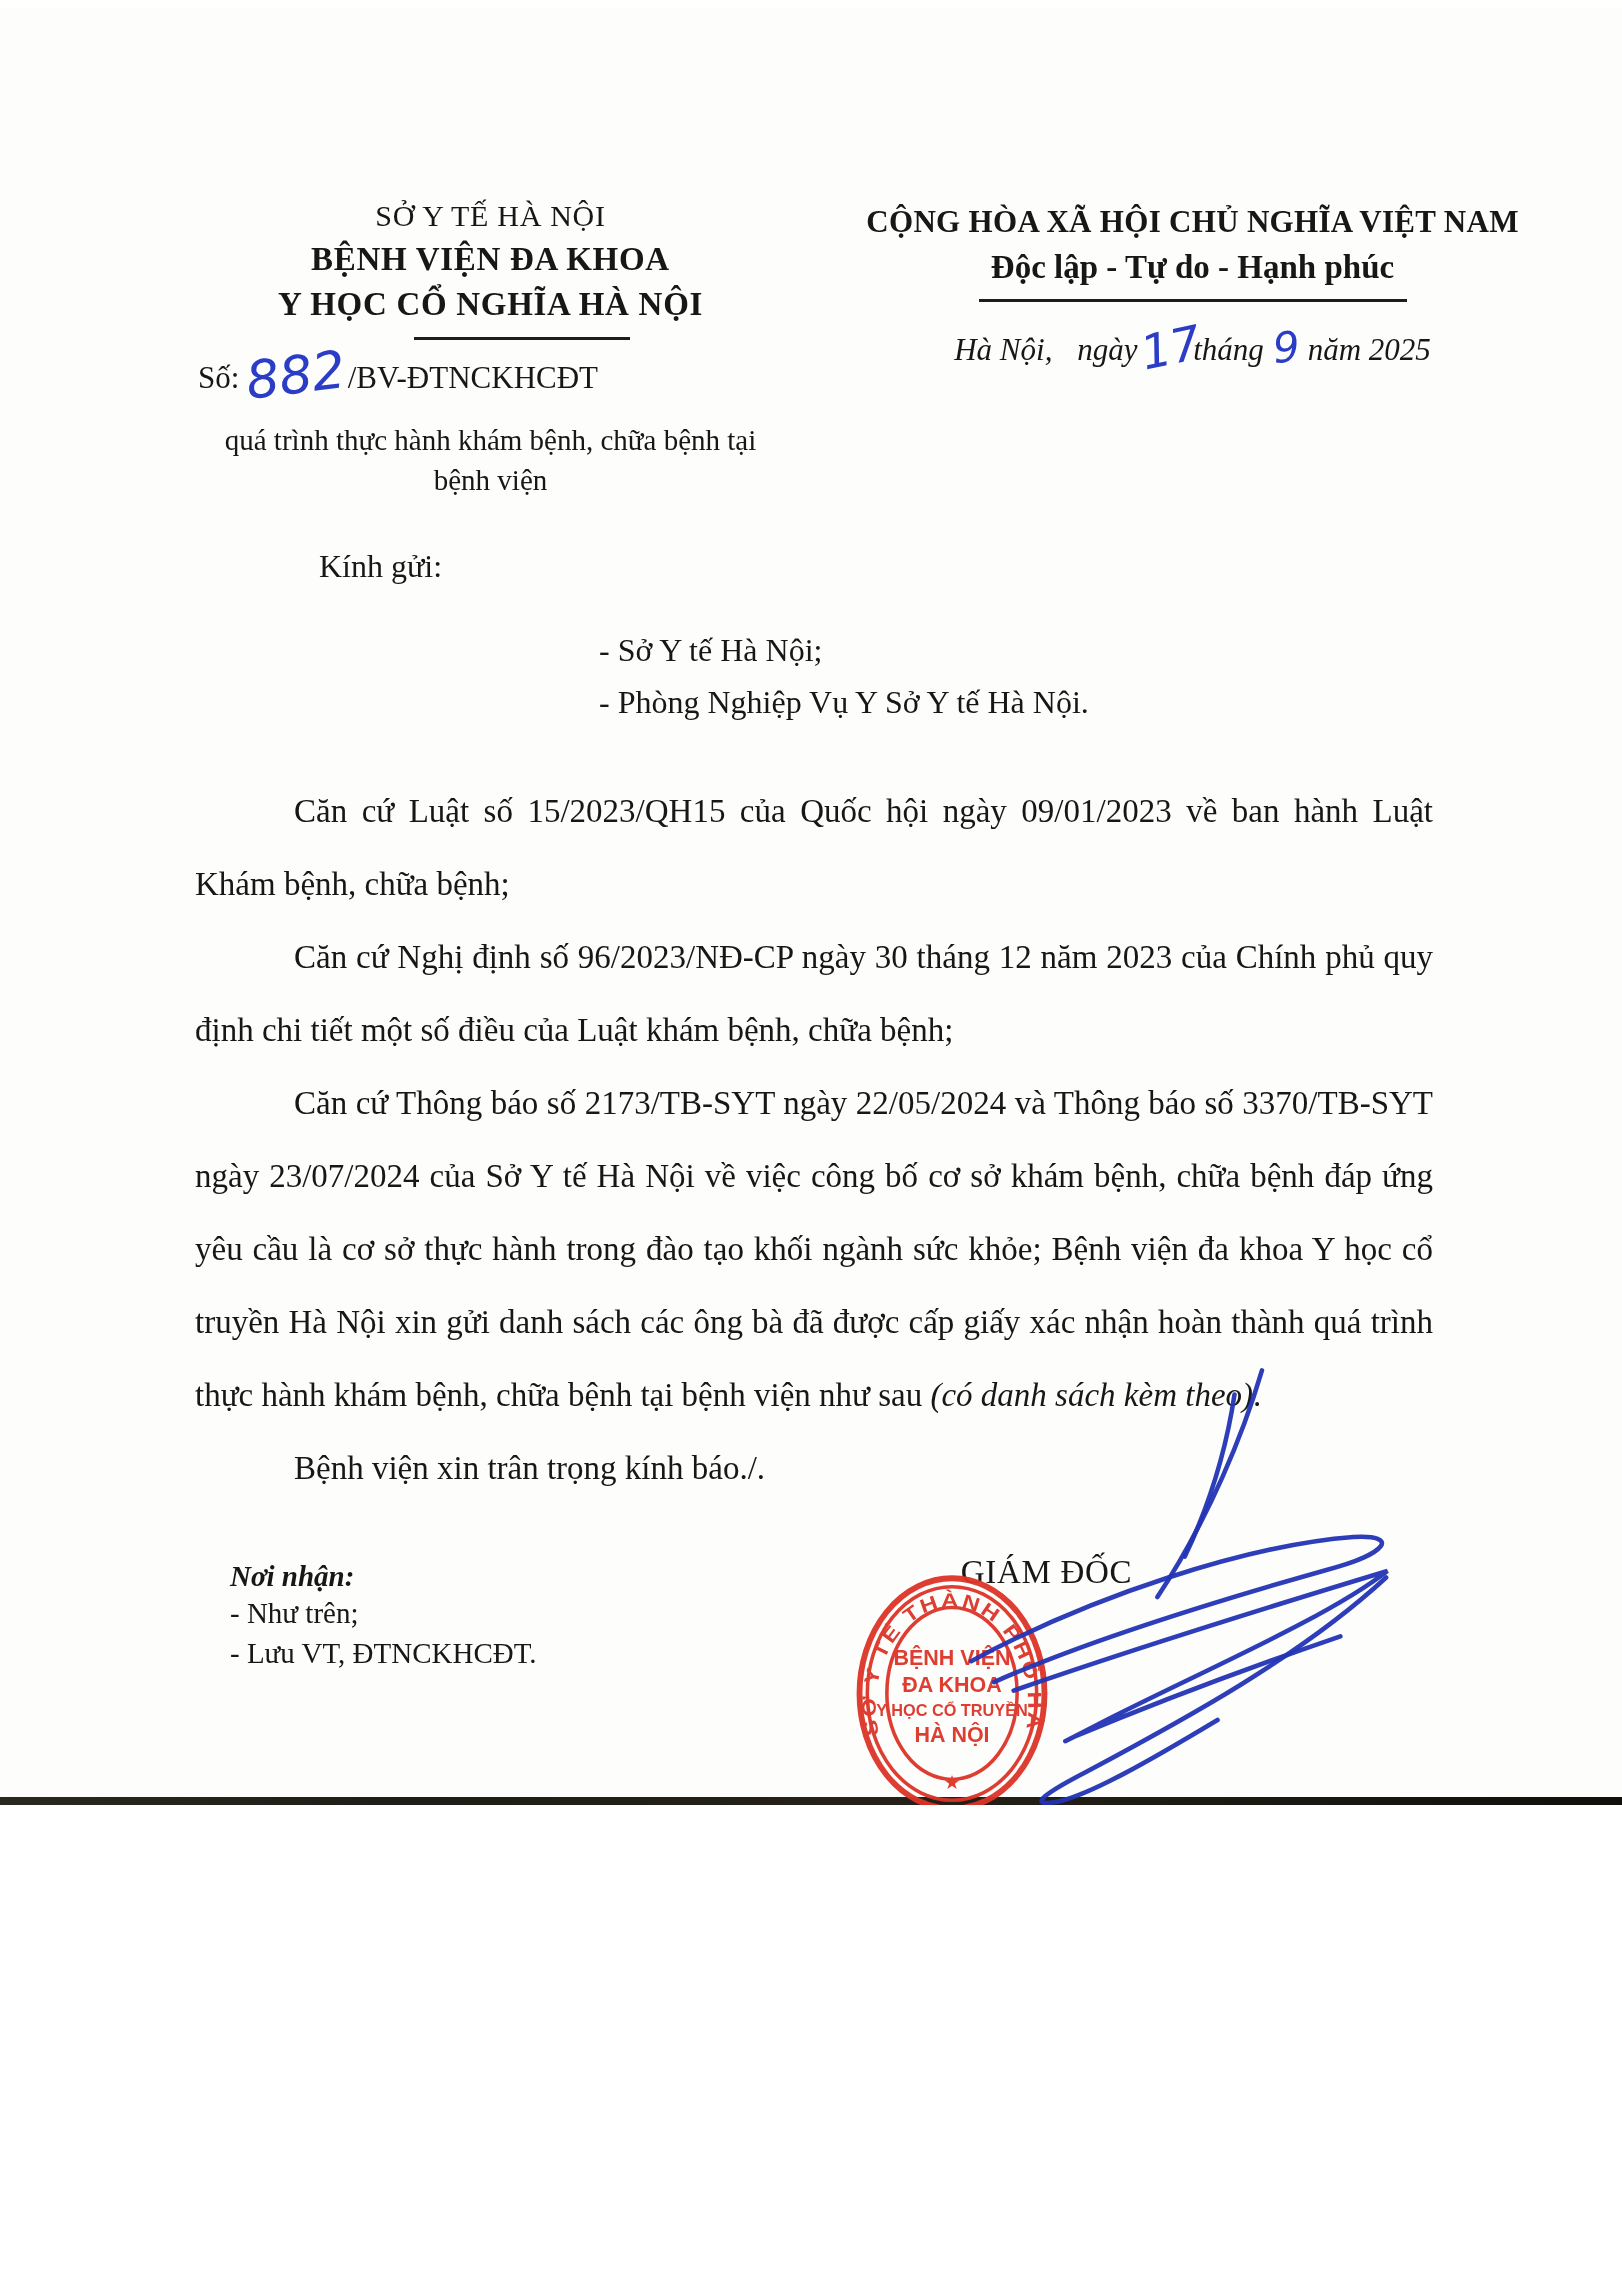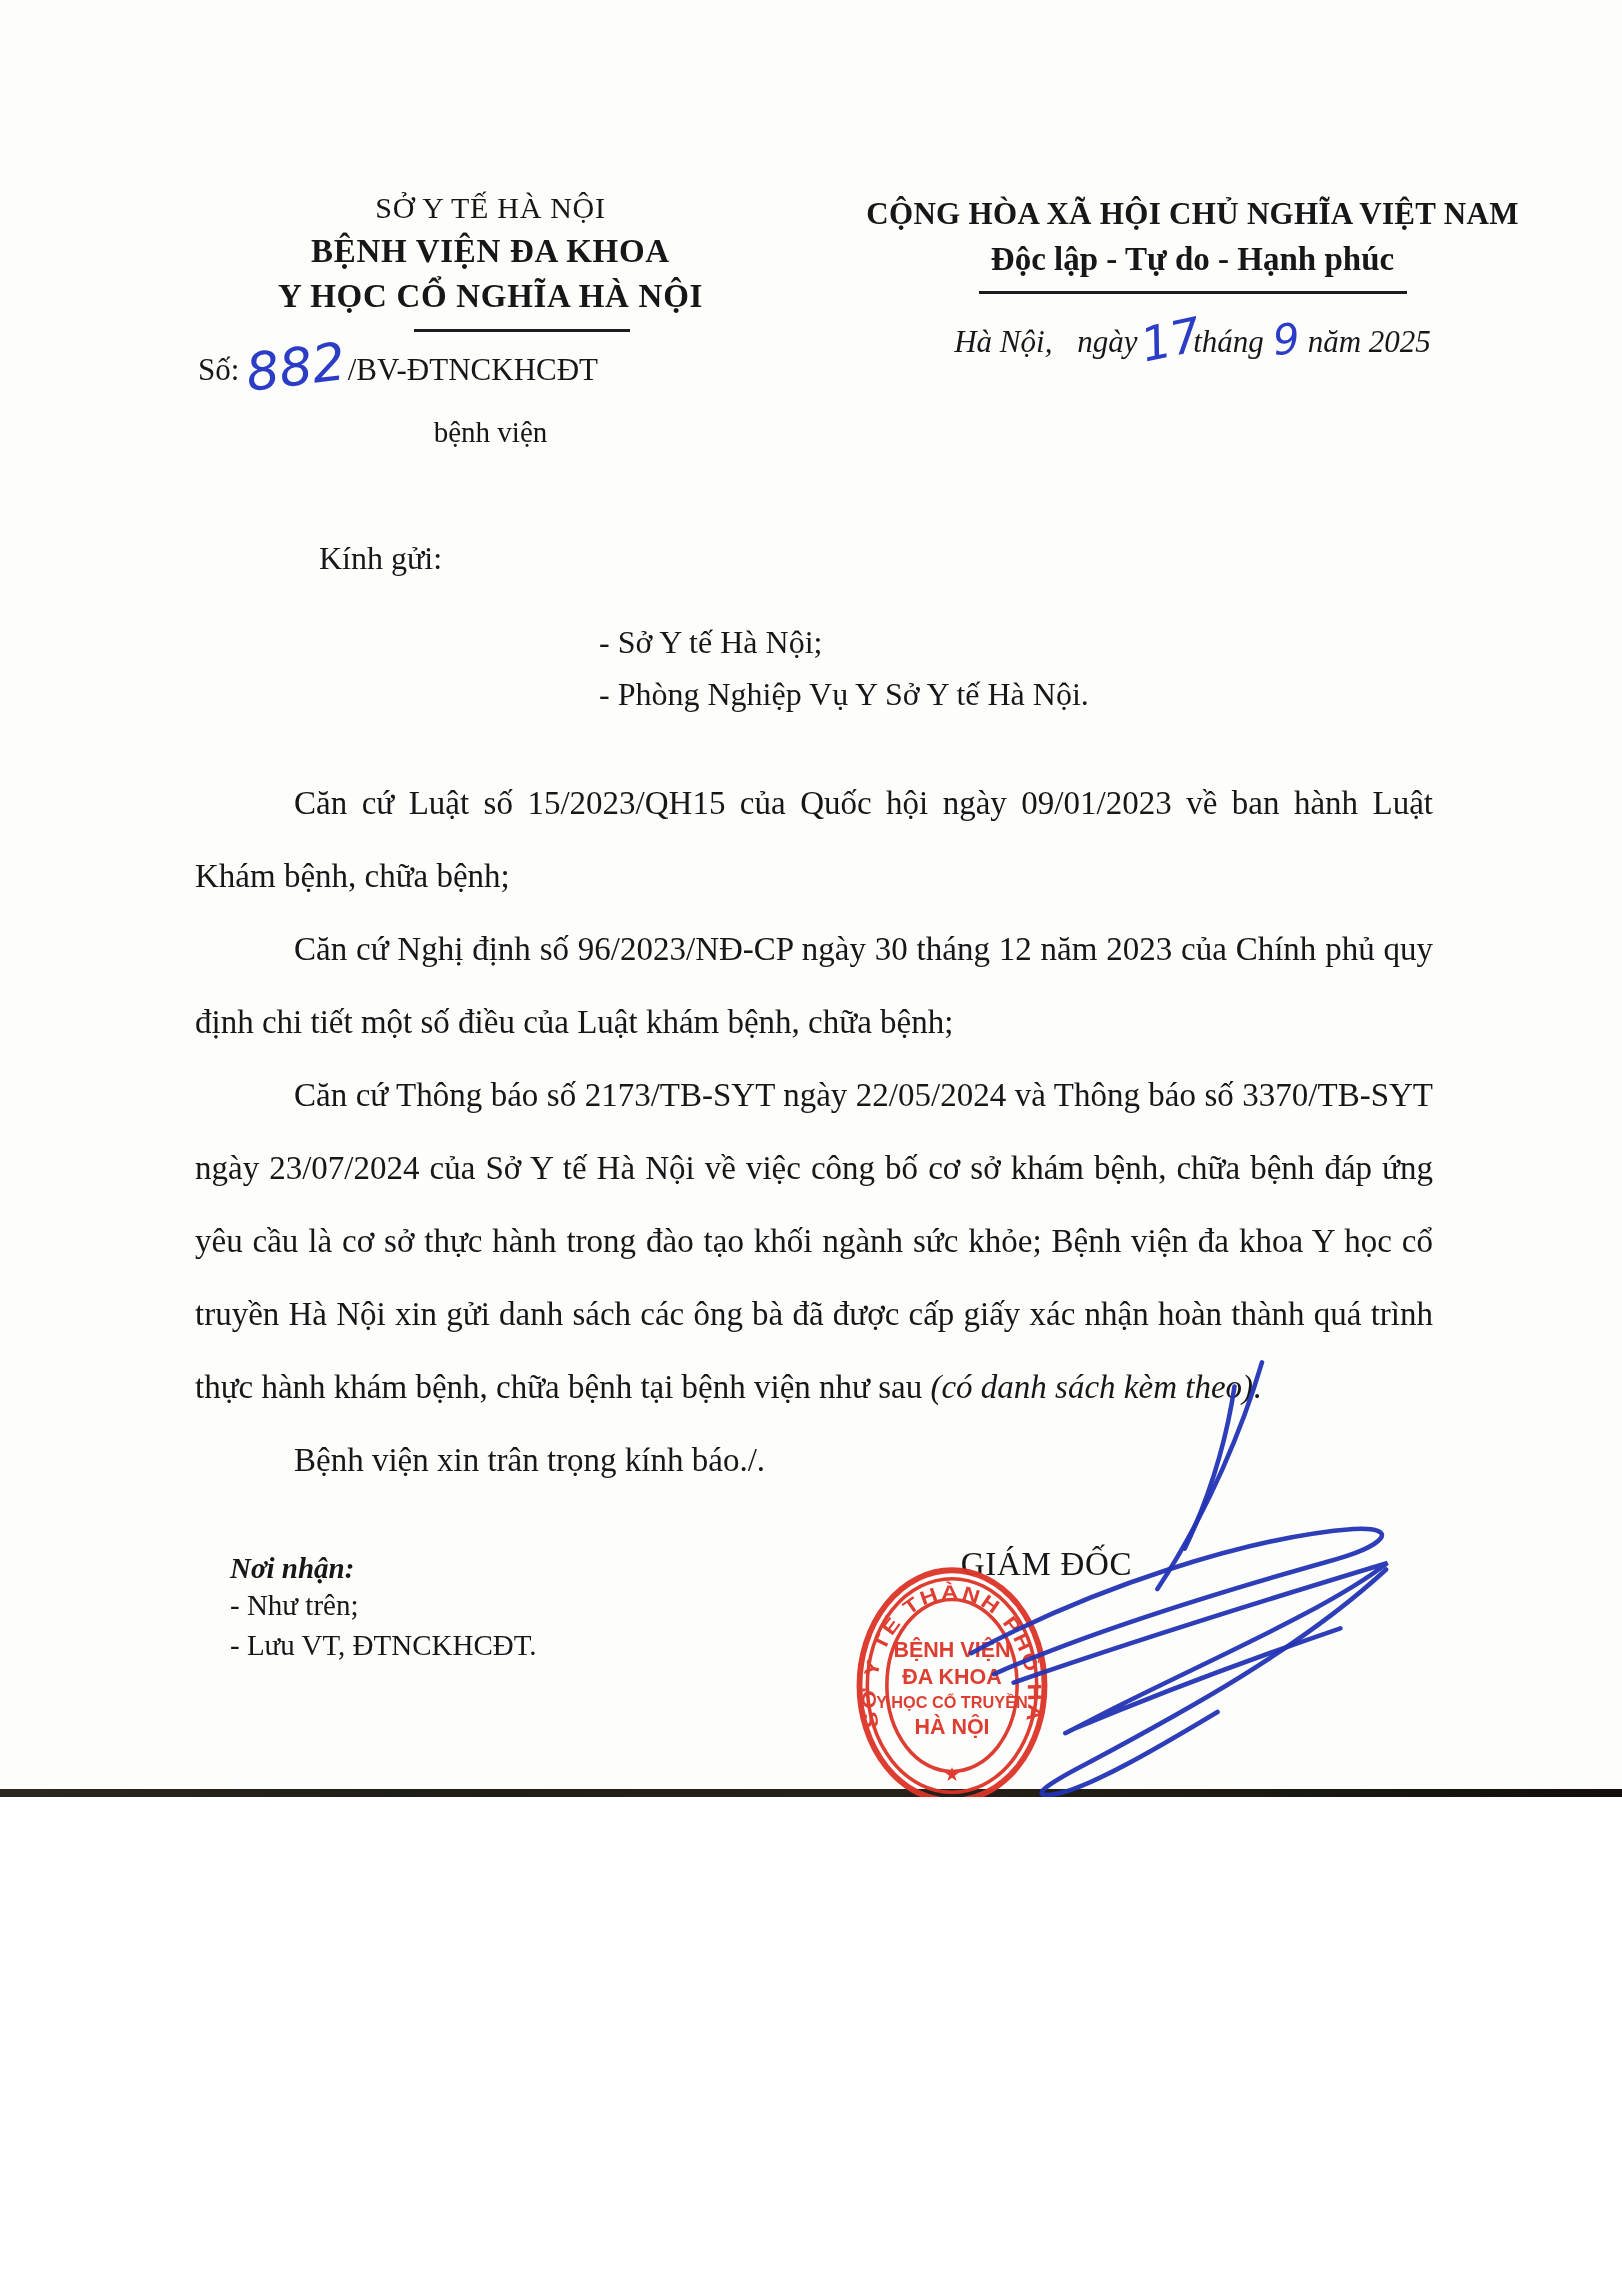--- a/index.html
+++ b/index.html
@@ -3,20 +3,21 @@
 <meta charset="utf-8">
 <style>
   html,body{margin:0;padding:0;background:#ffffff;}
   .page{
     position:relative;
     width:1622px;height:1797px;
     background:#fdfdfc;
     font-family:"Liberation Serif","DejaVu Serif",serif;
     color:#171717;
     overflow:hidden;
+    margin-top:8px;
   }
   
   .col-left{position:absolute;left:147px;top:191px;width:687px;text-align:center;}
   .org-parent{font-size:30px;letter-spacing:0.7px;}
   .org-bold{font-size:33px;font-weight:bold;margin-top:7.9px;letter-spacing:0.7px;}
   .left-rule{width:216px;height:2.6px;background:#1d1d1d;margin:14.4px auto 0;transform:translateX(31px);}
   .so-line{margin-top:17px;font-size:31px;text-align:left;padding-left:51px;height:63px;white-space:nowrap;}
   .vv{font-size:29px;line-height:40px;}
   .vv-first{margin-top:3.9px;}
   
@@ -61,20 +62,21 @@
 <div class="page">
 
   <div class="col-left">
     <div class="org-parent">SỞ Y TẾ HÀ NỘI</div>
     <div class="org-bold">BỆNH VIỆN ĐA KHOA</div>
     <div class="org-bold">Y HỌC CỔ NGHĨA HÀ NỘI</div>
     <div class="left-rule"></div>
     <div class="so-line">
       <span>Số:</span><span class="hand hand-882">882</span><span>/BV-ĐTNCKHCĐT</span>
     </div>
+    <div class="vv">quá trình thực hành khám bệnh, chữa bệnh tại</div>
     <div class="vv">bệnh viện</div>
   </div>
 
   <div class="col-right">
     <div class="motto1">CỘNG HÒA XÃ HỘI CHỦ NGHĨA VIỆT NAM</div>
     <div class="motto2">Độc lập - Tự do - Hạnh phúc</div>
     <div class="right-rule"></div>
     <div class="date-line">
       <span>Hà Nội,</span>
       <span class="date-gap">ngày</span><span class="hand hand-day">17</span><span>tháng</span><span class="hand hand-month">9</span><span>năm 2025</span>

